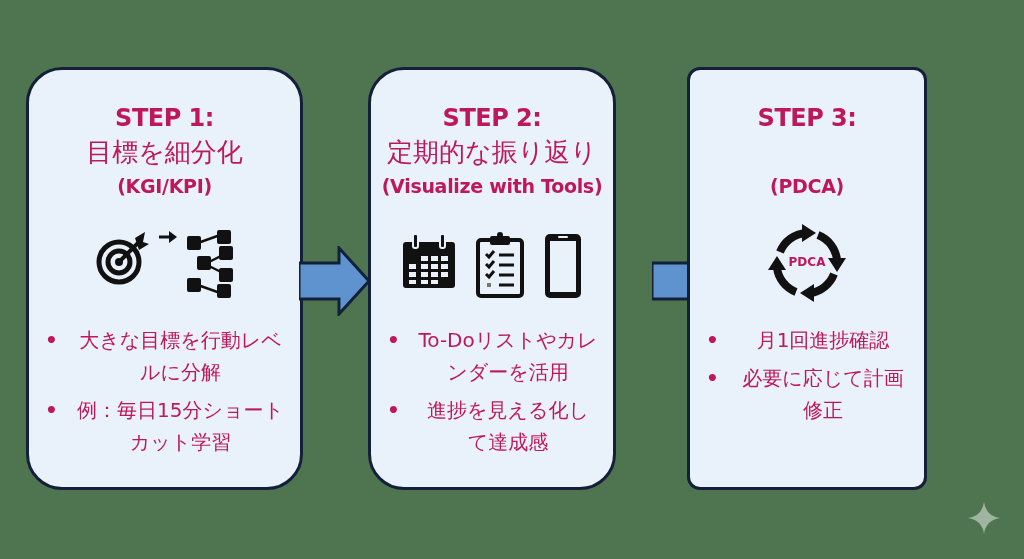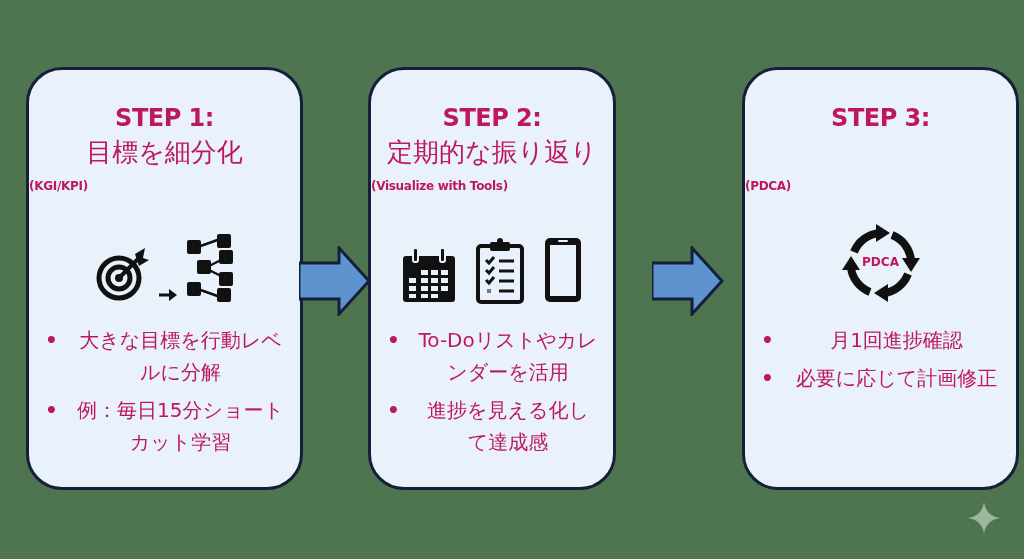--- a/index.html
+++ b/index.html
@@ -13,38 +13,38 @@
     position: absolute;
     top: 67px; height: 423px;
     background: #e9f1fa;
     border: 3px solid #14203a;
     border-radius: 36px;
     box-sizing: border-box;
     color: #be185d;
   }
   #box1 { left: 26px; width: 277px; }
   #box2 { left: 368px; width: 248px; }
-  #box3 { left: 742px; width: 277px; }
+  #box3 { left: 687px; width: 240px; border-radius: 13px; }
   .step-title {
     position: absolute; left: 0; right: 0; top: 33px;
     text-align: center; font-weight: bold; font-size: 24px; line-height: 30px;
     letter-spacing: -0.5px;
   }
   .step-heading {
     position: absolute; left: 0; right: 0; top: 66px;
     text-align: center; font-weight: normal; font-size: 26px; line-height: 32px;
   }
   .step-sub {
     position: absolute; left: 0; right: 0; top: 104px;
-    font-weight: bold; font-size: 12px; line-height: 24px;
+    text-align: center; font-weight: bold; font-size: 19px; line-height: 24px;
     letter-spacing: -0.3px;
   }
   .icons {
     position: absolute; left: 0; right: 0; top: 160px; height: 72px;
-    display: flex; justify-content: center; align-items: flex-end; gap: 16px;
+    display: flex; justify-content: center; align-items: flex-start; gap: 16px;
   }
   .bullets {
     position: absolute; left: 14px; right: 14px; top: 254px;
     list-style: none; margin: 0; padding: 0;
   }
   .bullets li {
     position: relative; padding-left: 32px;
     font-size: 20px; line-height: 32px; margin-bottom: 6px;
     text-align: center;
   }

